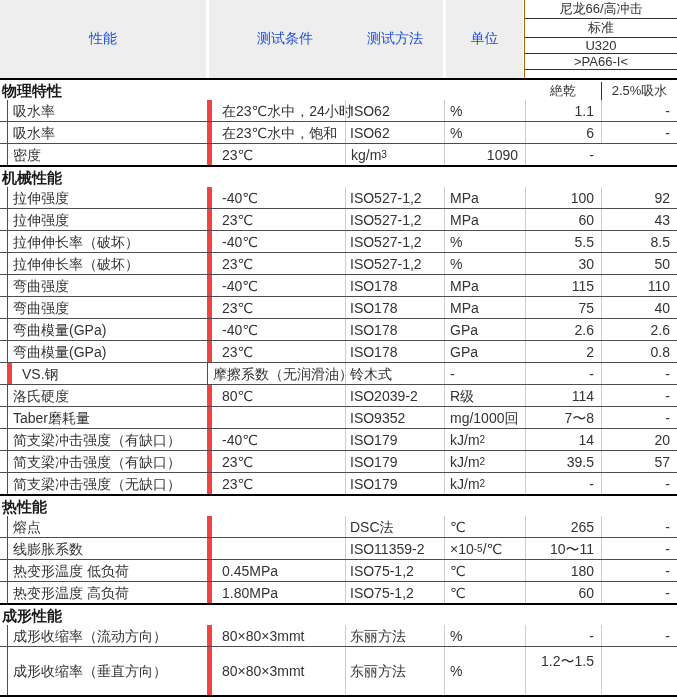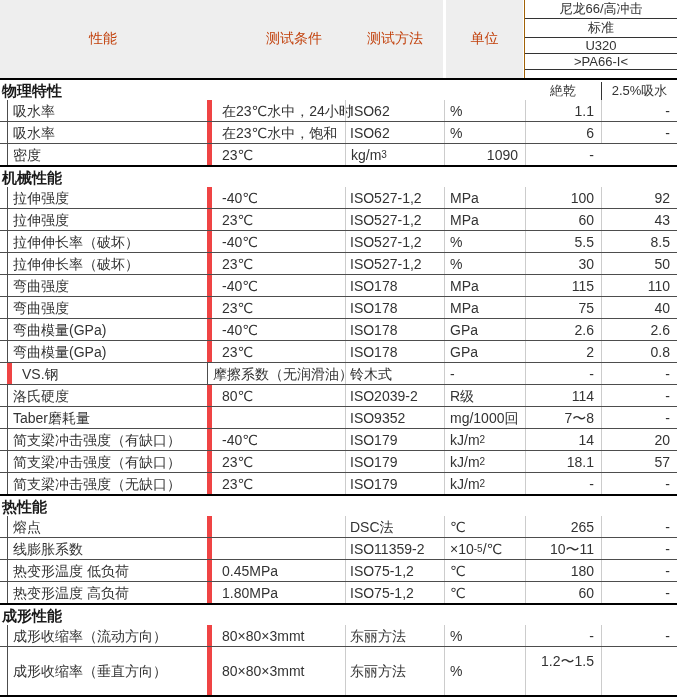--- a/index.html
+++ b/index.html
@@ -6,24 +6,24 @@
   .page {
     position:relative; width:677px; height:700px; overflow:hidden;
     background:#fff; color:#333;
     font-family:"Liberation Sans","DejaVu Sans",sans-serif; font-size:14px;
   }
   
   .thead { position:relative; height:78px; border-bottom:2px solid #000; }
   .hcell {
     position:absolute; top:0; height:78px; background:#eeeeee;
     display:flex; align-items:center; justify-content:center;
-    color:#c2410c; font-size:14px;
+    color:#1d4ed8; font-size:14px;
   }
   .h-prop { left:0;     width:206px; }
-  .h-cond { left:202px; width:152px;padding-left:16px; }
+  .h-cond { left:209px; width:152px; }
   .h-meth { left:347px; width:96px;  }
   .h-unit { left:446px; width:77px;  }
   .hprod {
     position:absolute; left:524px; top:0; width:152px; height:78px;
     display:flex; flex-direction:column; border-left:1px solid #a16207; background:#fff;
   }
   .hprow {
     flex:1 1 0; display:flex; align-items:center; justify-content:center;
     border-bottom:1px solid #333; font-size:13px; color:#333; white-space:nowrap;
   }
@@ -218,21 +218,21 @@
           <div class="cell c-unit">kJ/m<sup>2</sup></div>
           <div class="cell c-val c-dry">14</div>
           <div class="cell c-val c-wet">20</div>
         </div>
         <div class="row">
           <div class="cell c-tick"></div>
           <div class="cell c-prop">简支梁冲击强度（有缺口）</div>
           <div class="cell c-cond">23℃</div>
           <div class="cell c-meth">ISO179</div>
           <div class="cell c-unit">kJ/m<sup>2</sup></div>
-          <div class="cell c-val c-dry">18.1</div>
+          <div class="cell c-val c-dry">39.5</div>
           <div class="cell c-val c-wet">57</div>
         </div>
         <div class="row section-end">
           <div class="cell c-tick"></div>
           <div class="cell c-prop">简支梁冲击强度（无缺口）</div>
           <div class="cell c-cond">23℃</div>
           <div class="cell c-meth">ISO179</div>
           <div class="cell c-unit">kJ/m<sup>2</sup></div>
           <div class="cell c-val c-dry">-</div>
           <div class="cell c-val c-wet">-</div>

